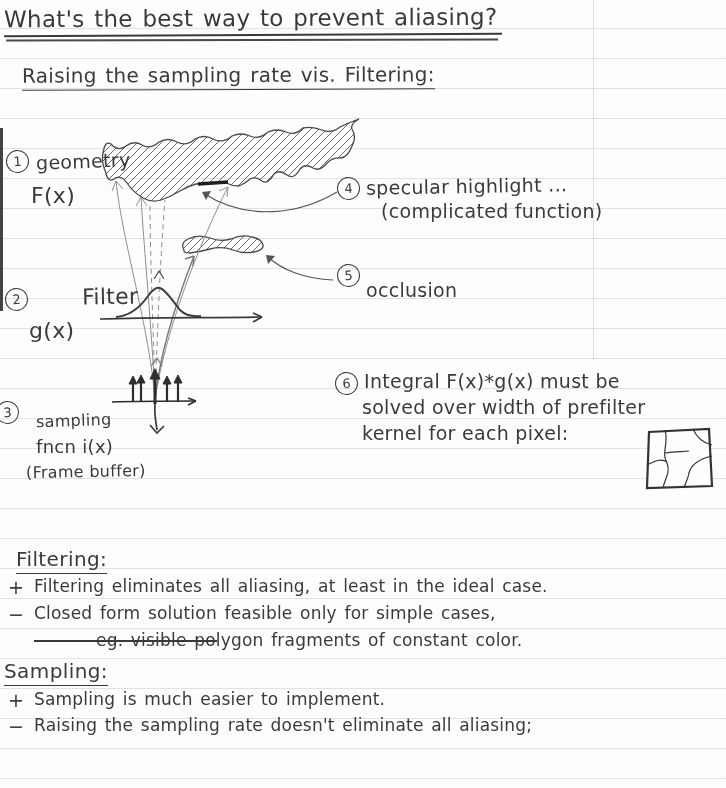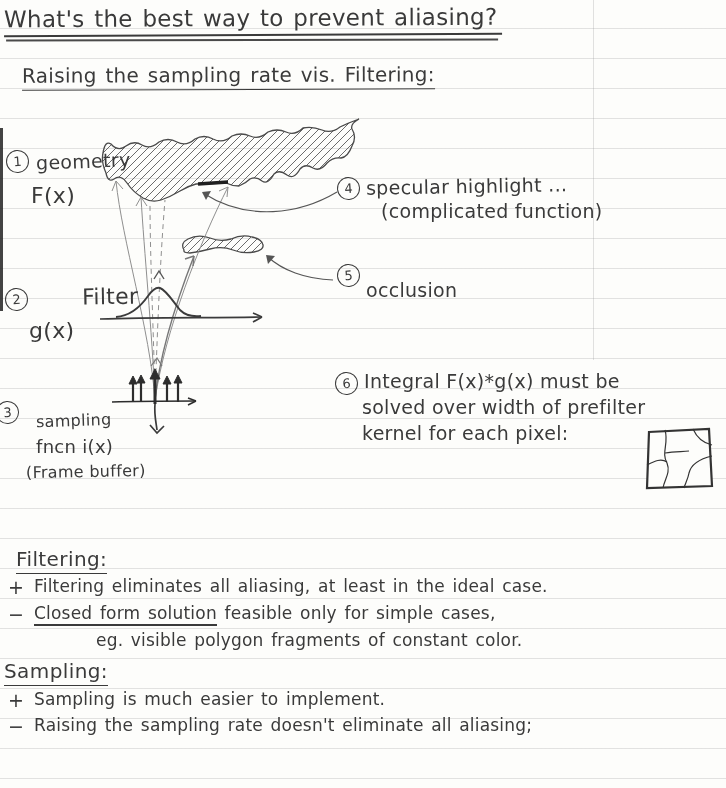--- a/index.html
+++ b/index.html
@@ -16,21 +16,21 @@
   }
   .hw{position:absolute;white-space:nowrap;letter-spacing:.3px;word-spacing:2px;line-height:1.1;}
   .title{font-size:23px;transform:rotate(-.3deg);}
   .dbl-underline{display:inline-block;border-bottom:2.2px solid #3a3a3a;padding:0 4px 3px 0;position:relative;}
   .dbl-underline:after{content:"";position:absolute;left:2px;right:4px;bottom:-6px;height:1.8px;background:#4a4a4a;transform:rotate(.2deg);}
   .subtitle{font-size:20px;transform:rotate(-.2deg);}
   .u{display:inline-block;border-bottom:1.8px solid #3a3a3a;padding-bottom:3px;}
   .heading{font-size:20px;font-weight:normal;letter-spacing:.4px;}
   .bullet-row{position:absolute;display:flex;gap:12px;font-size:17px;letter-spacing:.2px;word-spacing:2px;white-space:nowrap;}
   .bullet{font-size:19px;width:14px;flex:0 0 auto;}
-  .u-phrase{border-bottom:2px solid #3a3a3a;padding-bottom:1px;}
+  .u-phrase{border-bottom:2px solid #3a3a3a;padding-bottom:17px;}
   .cnum{
     position:absolute;width:21px;height:21px;border:1.6px solid #3a3a3a;border-radius:50%;
     display:flex;align-items:center;justify-content:center;
     font-size:13px;color:#3a3a3a;background:transparent;transform:rotate(-4deg);
   }
   .sketch{position:absolute;left:0;top:0;pointer-events:none;}
   .scan-bar{position:absolute;left:0;top:128px;width:3px;height:183px;background:#222;opacity:.85;}
   .fold-line{position:absolute;left:593px;top:0;width:1px;height:360px;background:rgba(140,140,140,.25);}
   .lbl{position:absolute;white-space:nowrap;letter-spacing:.3px;}
 </style>

